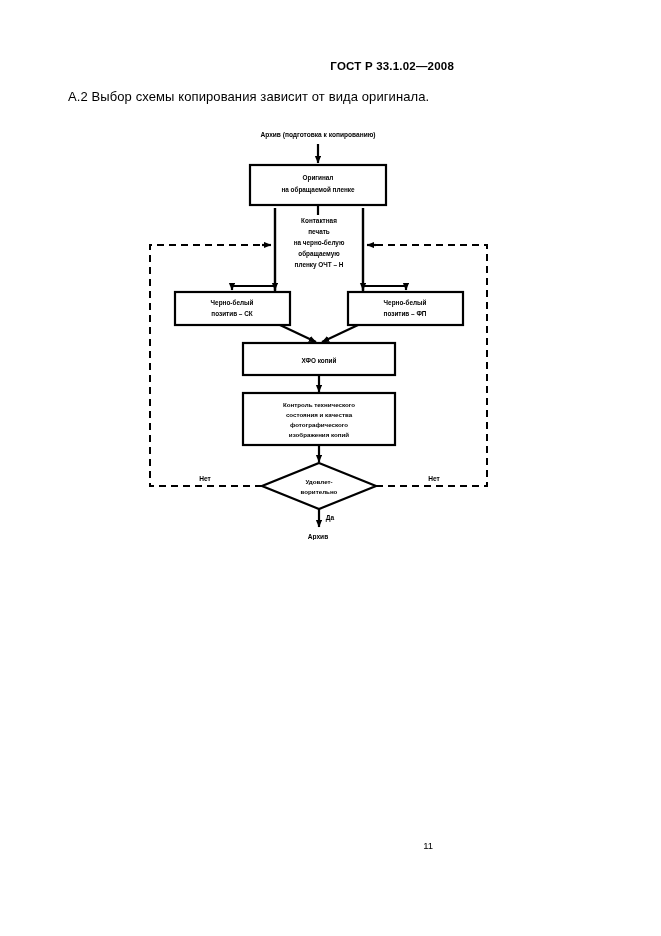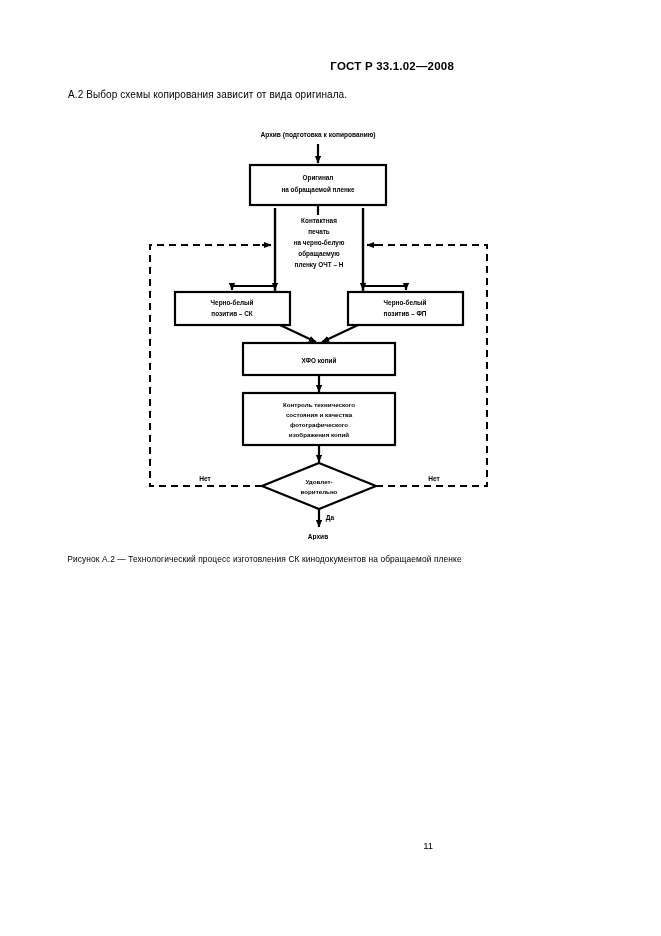--- a/index.html
+++ b/index.html
@@ -28,21 +28,21 @@
     top: 60px;
     font-size: 11.5px;
     font-weight: bold;
     letter-spacing: 0.2px;
     white-space: nowrap;
   }
   .intro-text {
     position: absolute;
     left: 68px;
     top: 89px;
-    font-size: 10px;
+    font-size: 13px;
     letter-spacing: 0.1px;
     white-space: nowrap;
     text-align: right;
   }
   .figure-caption {
     position: absolute;
     left: 0;
     right: 0;
     top: 554px;
     text-align: center;
@@ -198,17 +198,16 @@
       <path class="dashline" d="M376,366 L487,366 L487,125 L370,125"></path>
       <line class="solidline" x1="376" y1="125" x2="367" y2="125" marker-end="url(#arrowD)"></line>
       <text class="edgelabel" x="434" y="361">Нет</text>
 
       <line class="solidline" x1="319" y1="389" x2="319" y2="407" marker-end="url(#arrow)"></line>
       <text class="edgelabel" x="330" y="400">Да</text>
       <text class="toplabel" x="318" y="419">Архив</text>
     </svg>
   </div>
 
-  <div class="figure-caption">Рисунок А.2 — Технологический процесс изготовления СК кинодокументов на обращаемой пленке</div>
 
   <div class="page-number">11</div>
 
 </div>
 
 </body></html>

